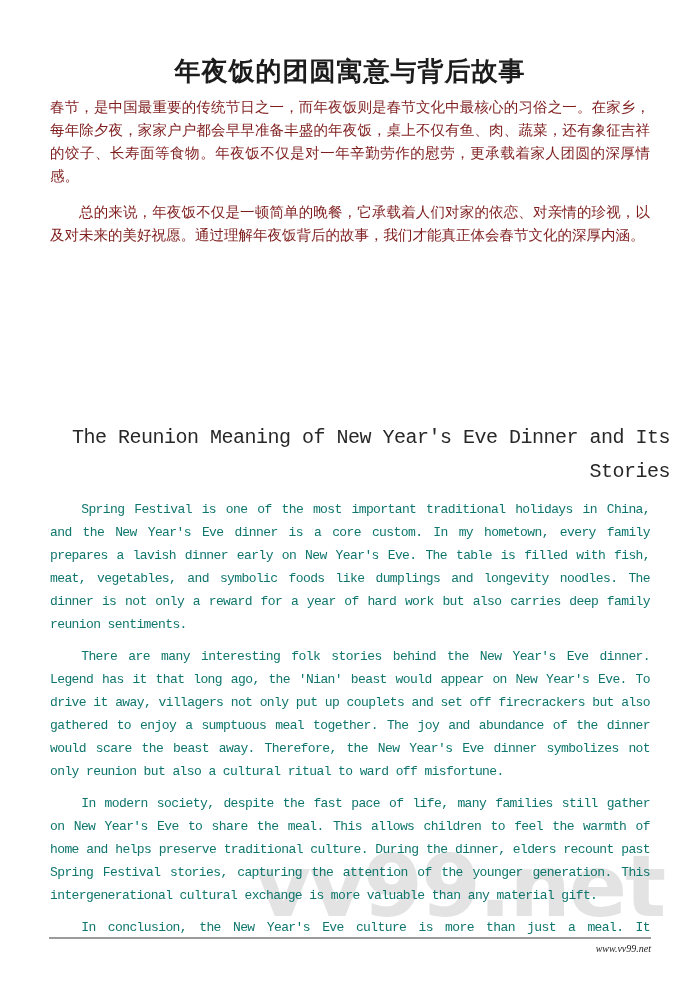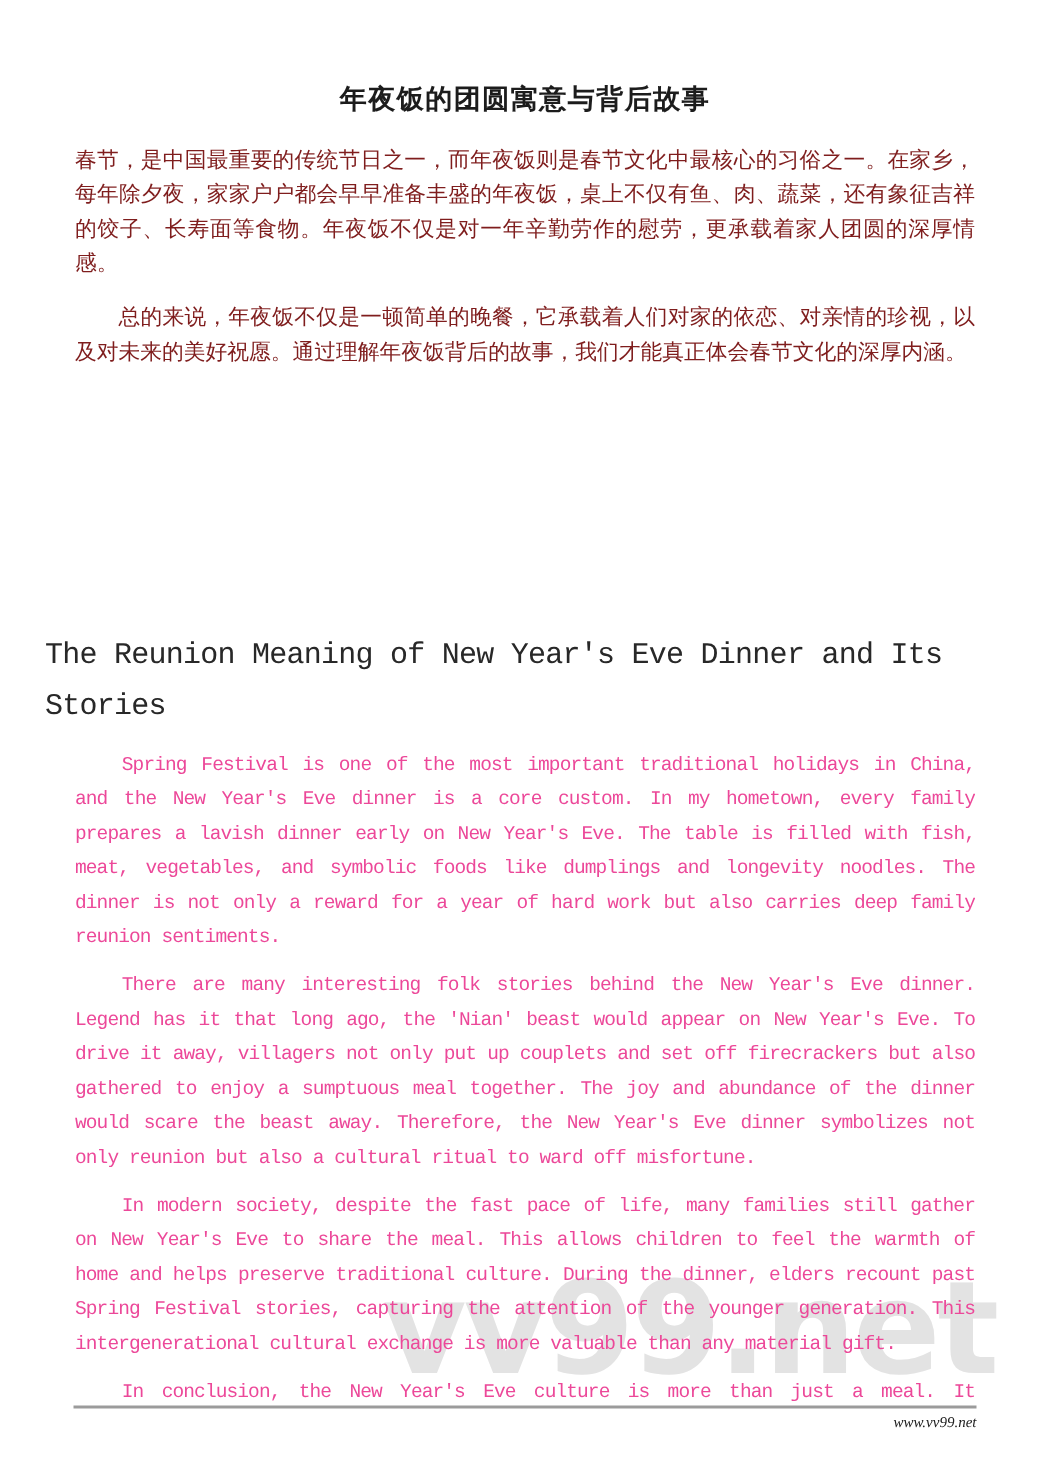--- a/index.html
+++ b/index.html
@@ -15,21 +15,21 @@
     overflow: hidden;
     font-family: "Liberation Serif", serif;
   }
   .cn-title {
     position: absolute;
     top: 54px;
     left: 50px;
     width: 600px;
     margin: 0;
     text-align: center;
-    font-size: 18px;
+    font-size: 26px;
     font-weight: bold;
     letter-spacing: 1px;
     color: #1c1c1c;
     z-index: 1;
     font-family: "Liberation Sans", sans-serif;
   }
   .cn-body {
     position: absolute;
     top: 96px;
     left: 50px;
@@ -47,21 +47,21 @@
     color: #7f1d1d;
     font-family: "Liberation Serif", serif;
   }
   .cn-p.no-indent { text-indent: 0; }
   .en-title {
     position: absolute;
     top: 421px;
     left: 30px;
     width: 640px;
     margin: 0;
-    text-align: left;
+    text-align: right;
     font-size: 20px;
     font-weight: normal;
     line-height: 34px;
     letter-spacing: -0.5px;
     color: #282828;
     z-index: 1;
     font-family: "Liberation Mono", "DejaVu Sans Mono", monospace;
   }
   .en-body {
     position: absolute;
@@ -72,21 +72,21 @@
     overflow: hidden;
     z-index: 1;
   }
   .en-p {
     margin: 0 0 9px 0;
     font-size: 13px;
     line-height: 23px;
     letter-spacing: -0.6px;
     text-align: justify;
     text-indent: 4ch;
-    color: #ec4899;
+    color: #0f766e;
     font-family: "Liberation Mono", "DejaVu Sans Mono", monospace;
   }
   .watermark {
     position: absolute;
     top: 843px;
     left: 255px;
     font-size: 86px;
     font-weight: bold;
     line-height: 1;
     letter-spacing: -2px;

